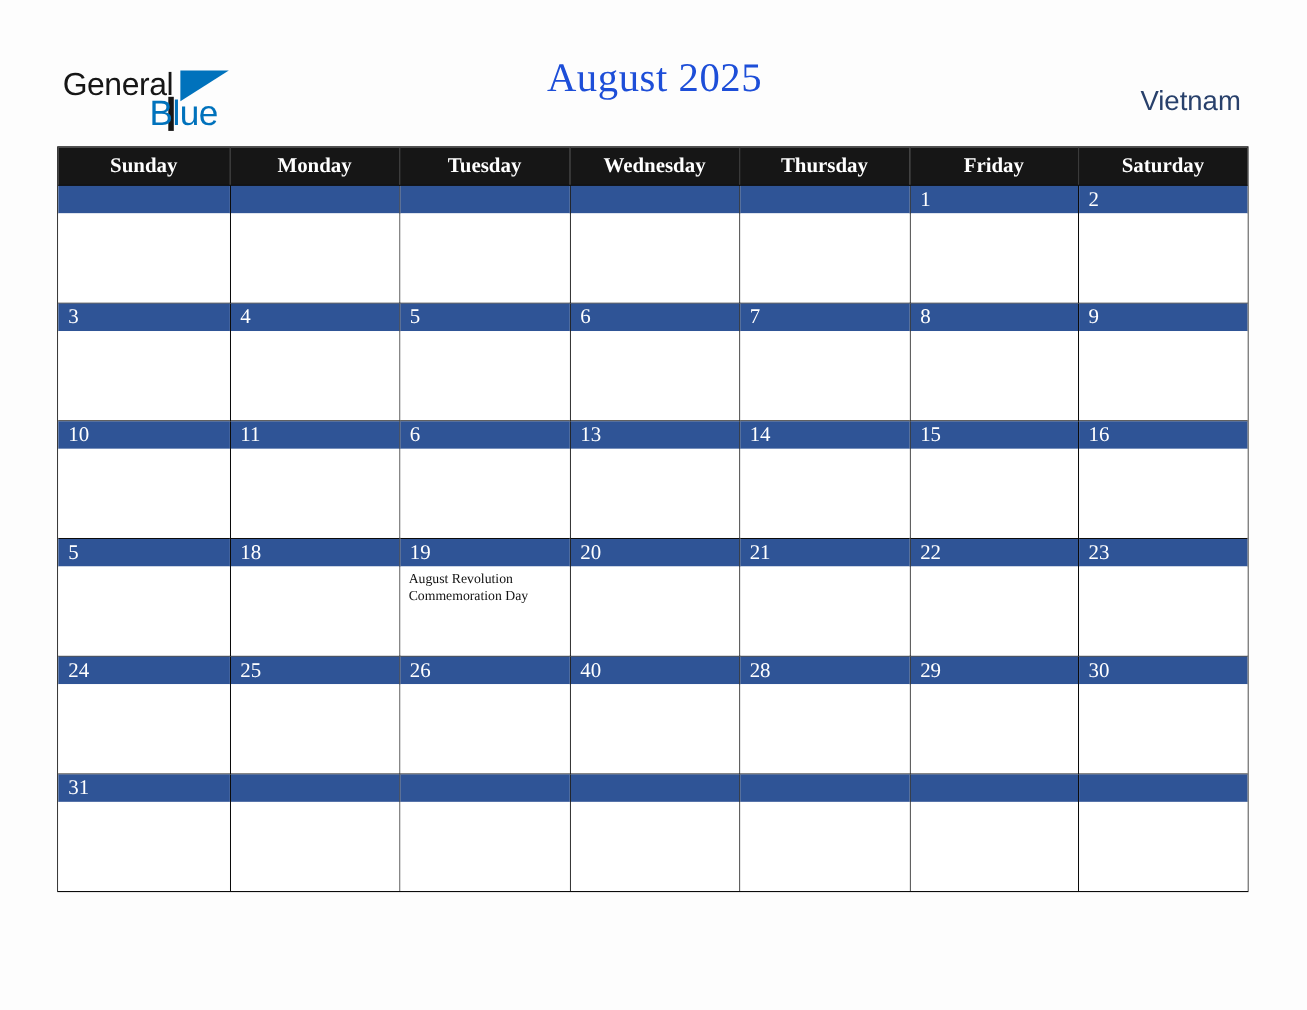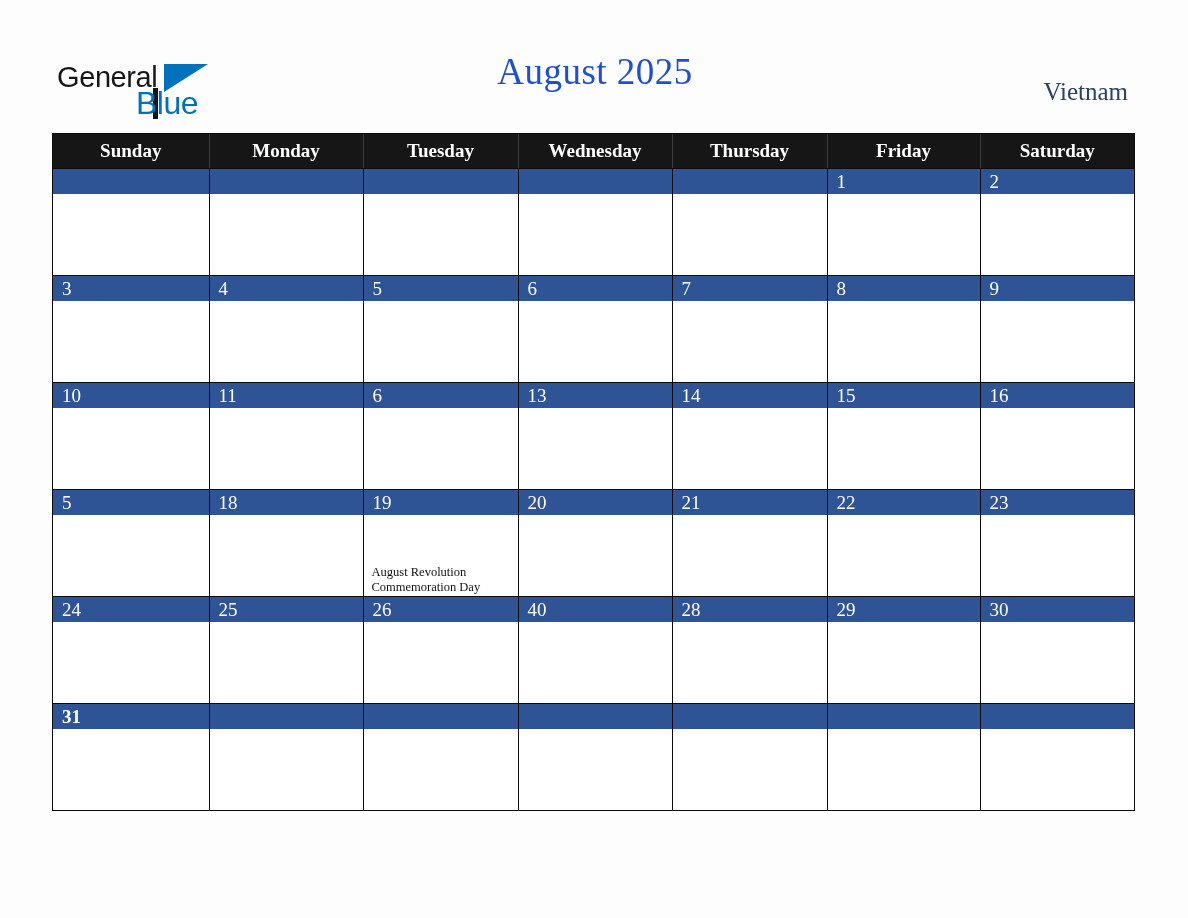--- a/index.html
+++ b/index.html
@@ -84,21 +84,21 @@
     font-family: "Liberation Serif", serif;
     letter-spacing: 0.5px;
   }
 
   .cal-country {
     position: absolute;
     right: 60px;
     top: 78px;
     font-size: 25px;
     color: #28406b;
-    font-family: Liberation Serif, serif;
+    font-family: Liberation Sans, sans-serif;
   }
 
   
   .cal-wrap {
     position: absolute;
     left: 52px;
     top: 133px;
     width: 1083px;
     border: 1px solid #0b0b0b;
     box-sizing: border-box;
@@ -137,21 +137,21 @@
     padding: 0;
     vertical-align: top;
     border-left: 1px solid #0b0b0b;
     border-right: 1px solid #0b0b0b;
     background: #fdfdfd;
     height: 106px;
   }
   tbody td:first-child { border-left: none; }
   tbody td:last-child { border-right: none; }
   tbody tr { border-bottom: 1px solid #0b0b0b; }
-  tbody tr:last-child { border-bottom: none; font-weight: bold; }
+  tbody tr:last-child { border-bottom: none; }
 
   .cell {
     height: 106px;
     display: flex;
     flex-direction: column;
   }
   .daynum {
     background: #2f5496;
     color: #ffffff;
     font-size: 19px;
@@ -166,21 +166,21 @@
     flex: 1;
     background: #ffffff;
     padding: 4px 6px 0 8px;
     box-sizing: border-box;
     font-size: 12.5px;
     line-height: 14.5px;
     color: #111111;
     font-family: "Liberation Serif", serif;
     overflow: hidden;
   }
-  .event { display: block; margin-top: 46px; }
+  .event { display: block; }
 </style>
 </head>
 <body>
 
 <div class="page">
 
   <div class="header">
 
     <div class="logo">
       <span class="logo-general">General</span>

